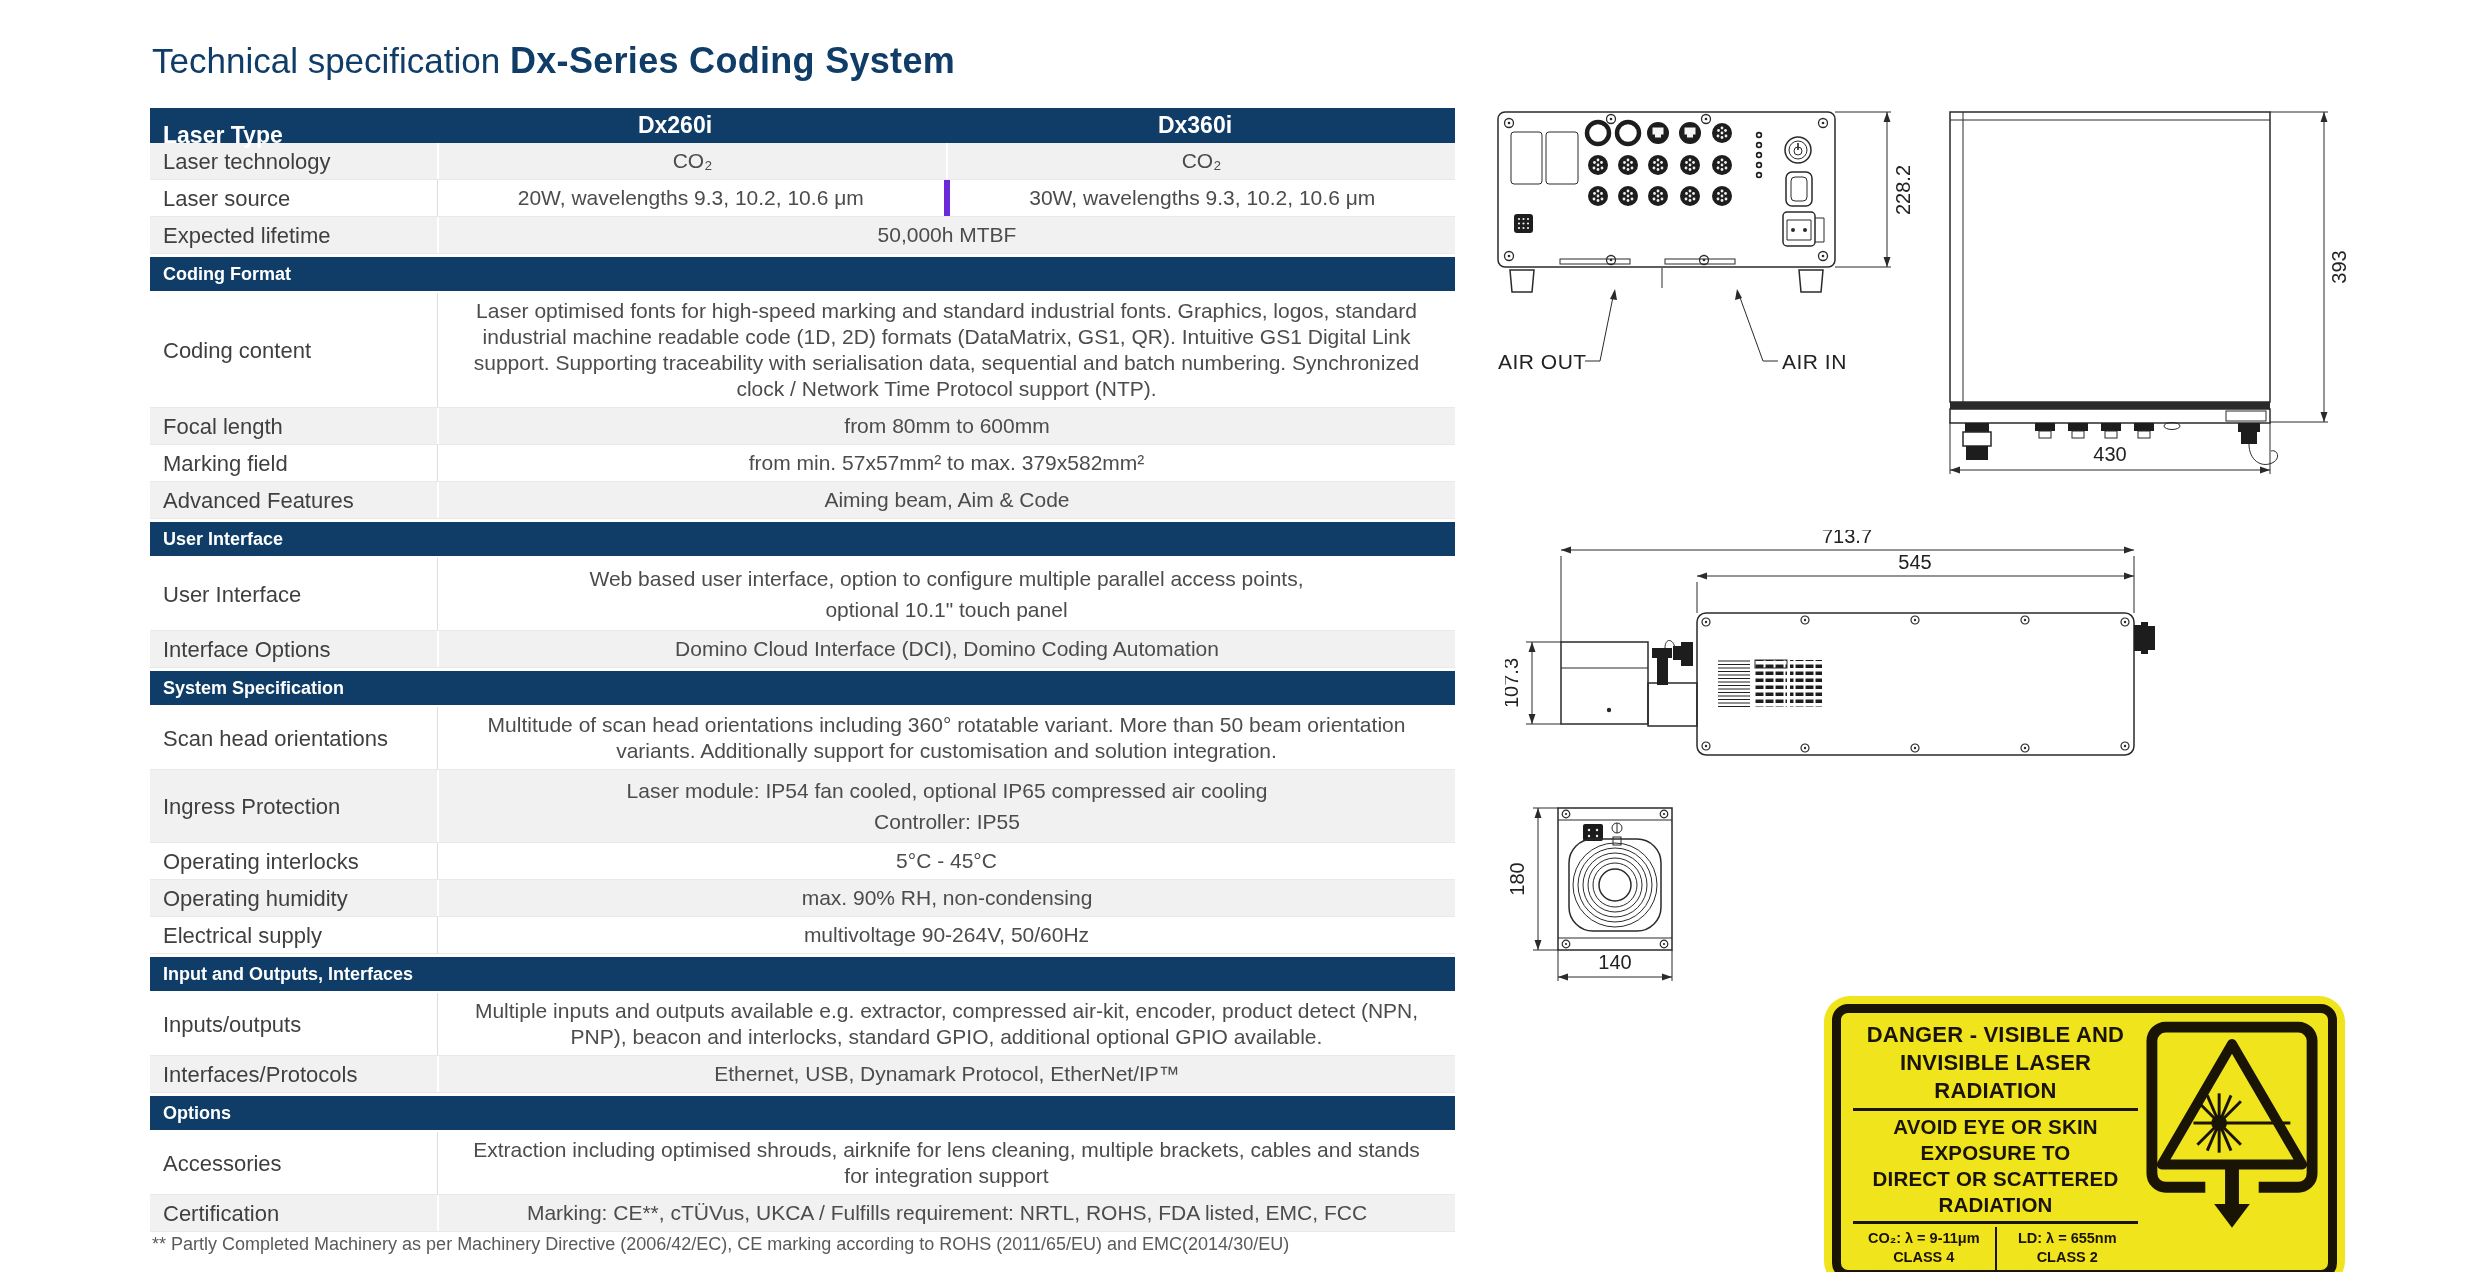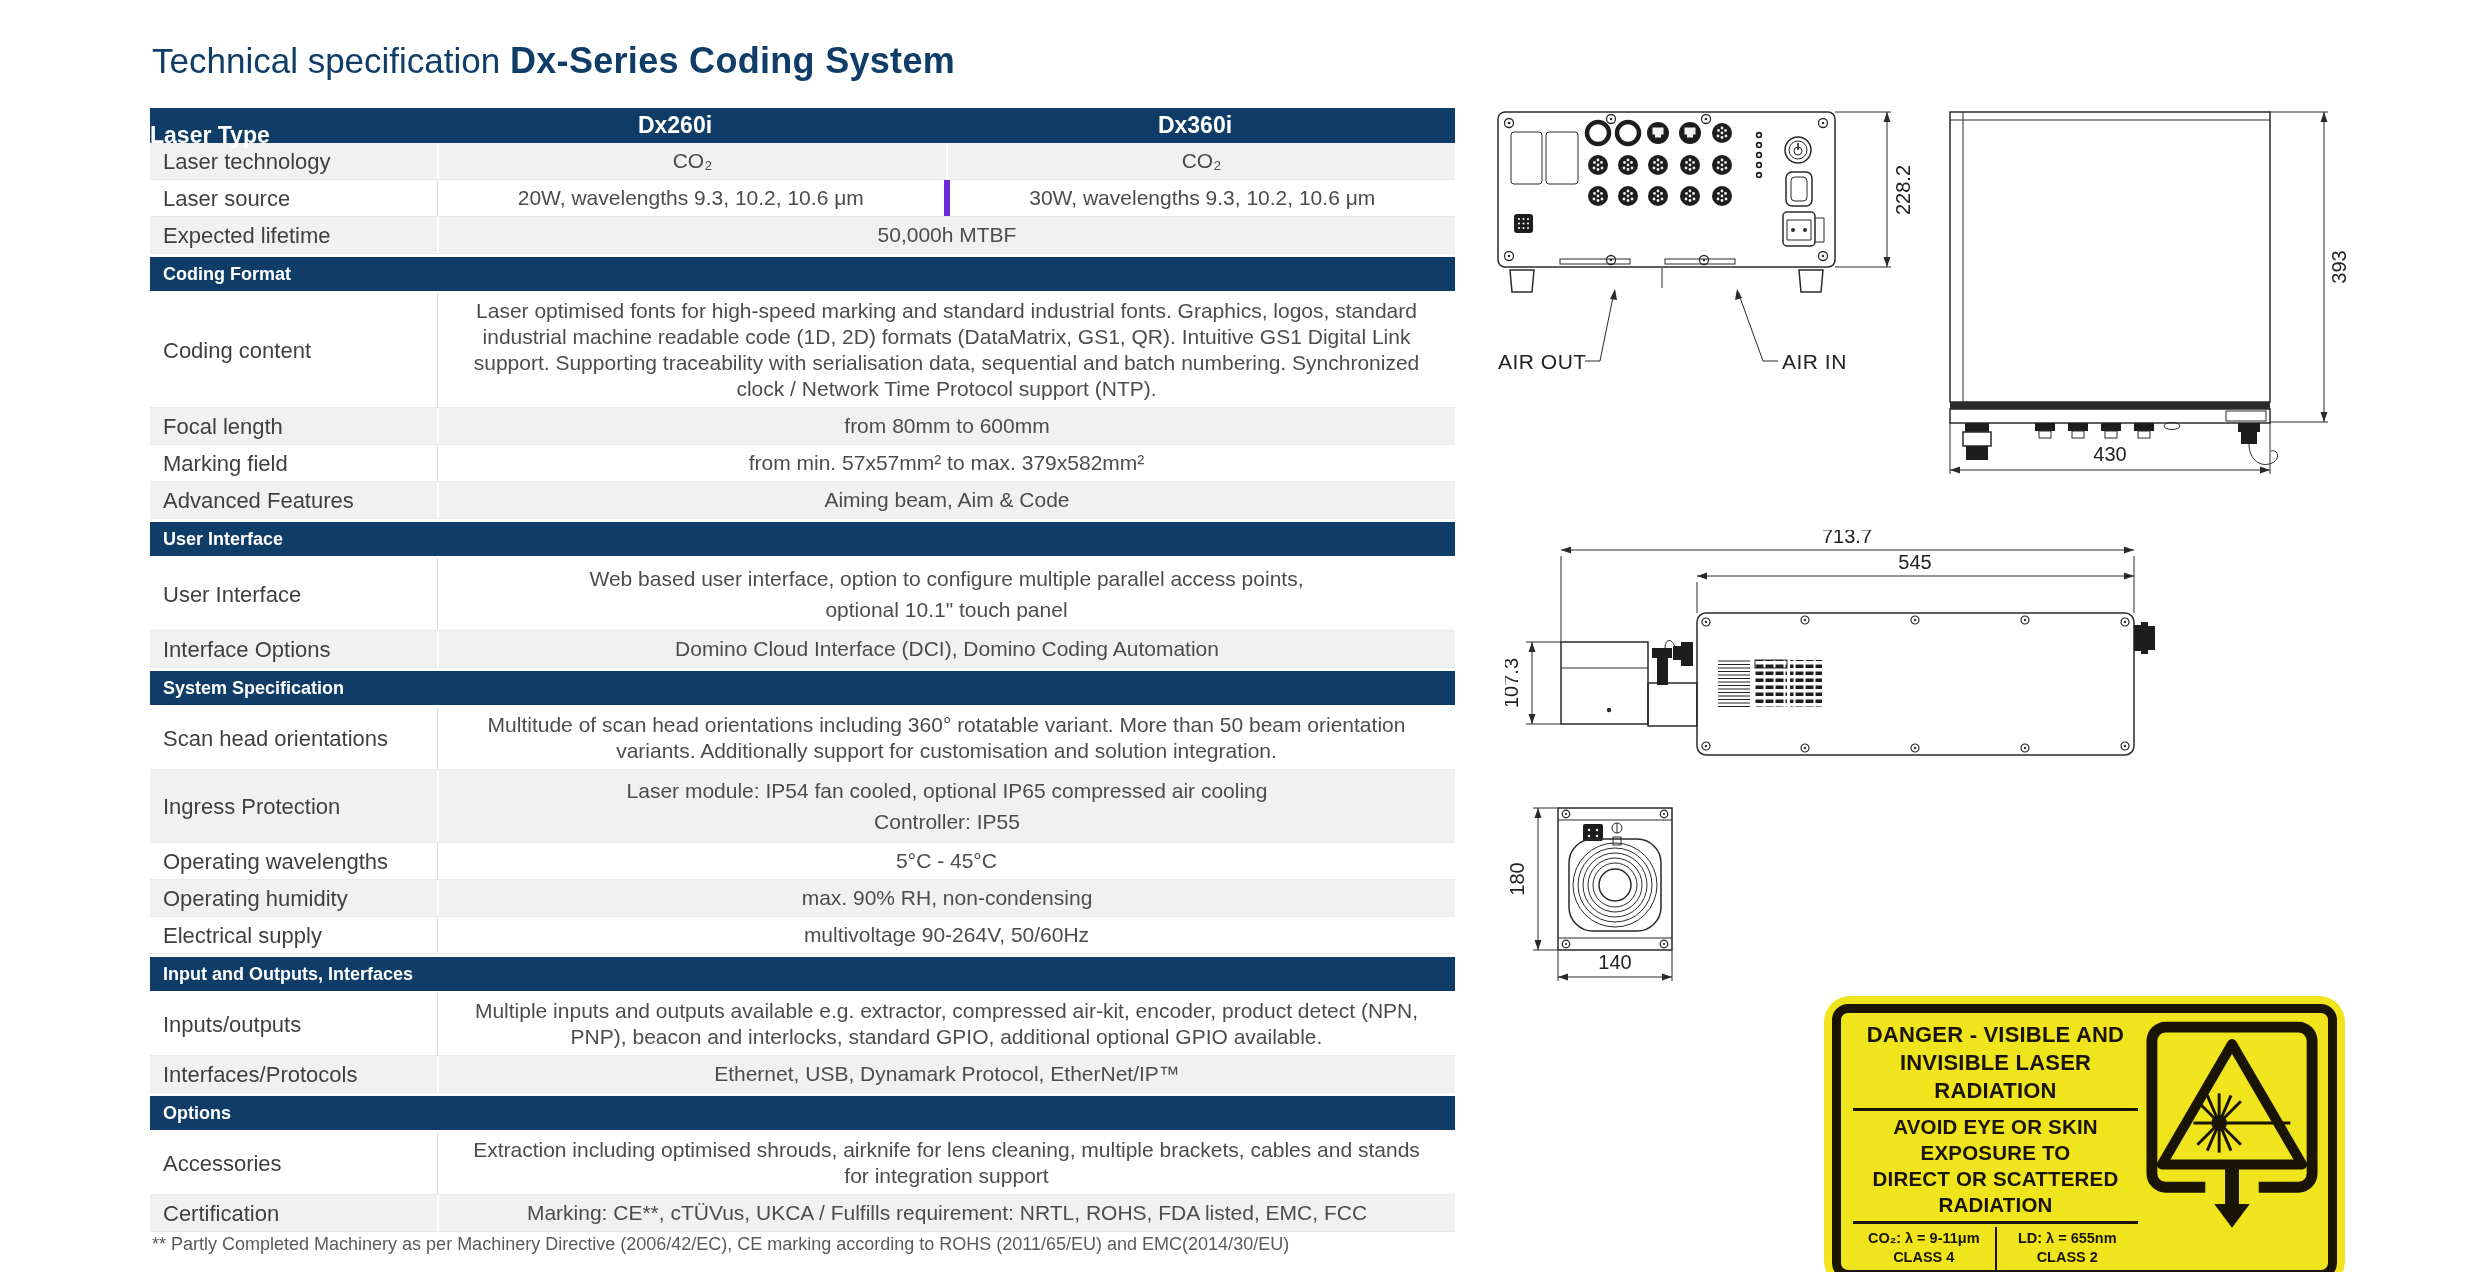--- a/index.html
+++ b/index.html
@@ -9,21 +9,21 @@
   .page{position:absolute;inset:0;}
 
   
   .title{position:absolute;left:152px;top:40px;font-size:35px;color:var(--navy);white-space:nowrap;}
   .title .prefix{font-weight:400;}
   .title .product{font-weight:700;font-size:36px;letter-spacing:.3px;}
 
   
   .spec-table{position:absolute;left:150px;top:108px;width:1305px;font-size:21px;}
   .thead{display:flex;background:var(--navy);color:#fff;font-weight:700;font-size:23px;height:35px;align-items:center;}
-  .thead .c1{width:265px;box-sizing:border-box;margin-top:20px;}
+  .thead .c1{width:265px;padding-left:13px;box-sizing:border-box;margin-top:20px;}
   .thead .c2,.thead .c3{width:520px;text-align:center;}
   .sec-header{background:var(--navy);color:#fff;font-weight:700;font-size:18px;
               height:34px;line-height:34px;padding-left:13px;margin:3px 0 2px 0;}
   .row{display:flex;min-height:35px;border-bottom:1px solid #e9e9e9;}
   .row.gray{background:#f1f1f2;}
   .row .lab{width:287px;box-sizing:border-box;padding:4px 6px 4px 13px;font-size:22px;color:#3f3f3f;
             display:flex;align-items:center;line-height:25px;}
   .row .vals{flex:1;display:flex;}
   .row.gray .vals{border-left:2px solid #ffffff;}
   .row.white .vals{border-left:1px solid #dedede;}
@@ -143,21 +143,21 @@
           </div>
         </div>
         <div class="row gray">
           <div class="lab">Ingress Protection</div>
           <div class="vals">
             <div class="val ml">Laser module: IP54 fan cooled,  optional IP65 compressed air cooling
 Controller: IP55</div>
           </div>
         </div>
         <div class="row white">
-          <div class="lab">Operating wavelengths</div>
+          <div class="lab">Operating interlocks</div>
           <div class="vals">
             <div class="val">5°C - 45°C</div>
           </div>
         </div>
         <div class="row gray">
           <div class="lab">Operating humidity</div>
           <div class="vals">
             <div class="val">max. 90% RH, non-condensing</div>
           </div>
         </div>

